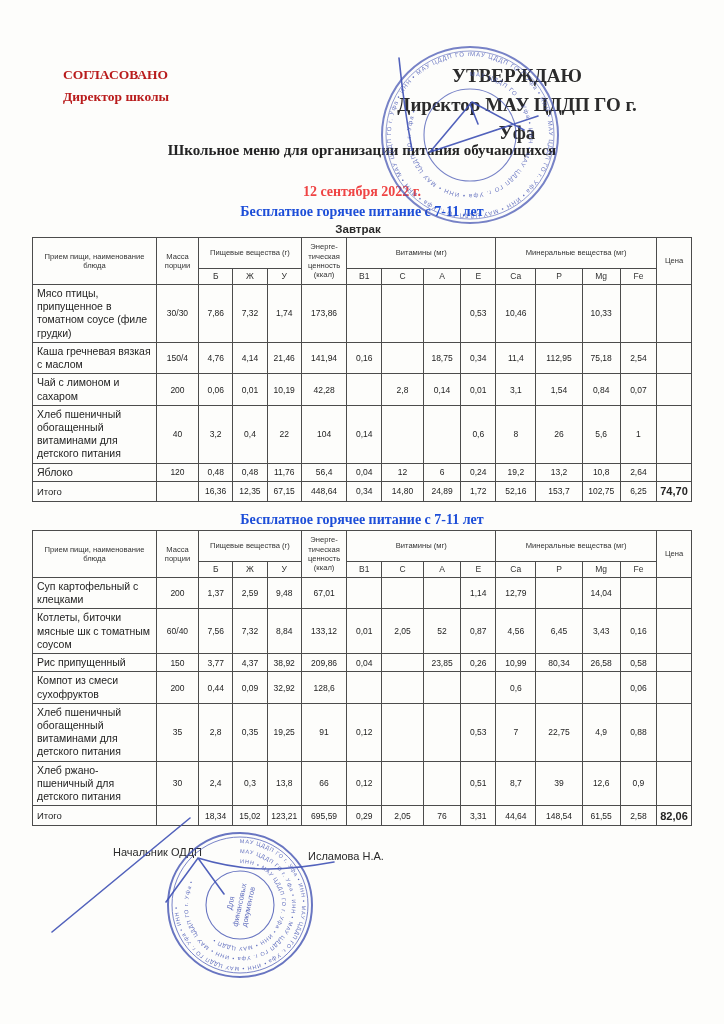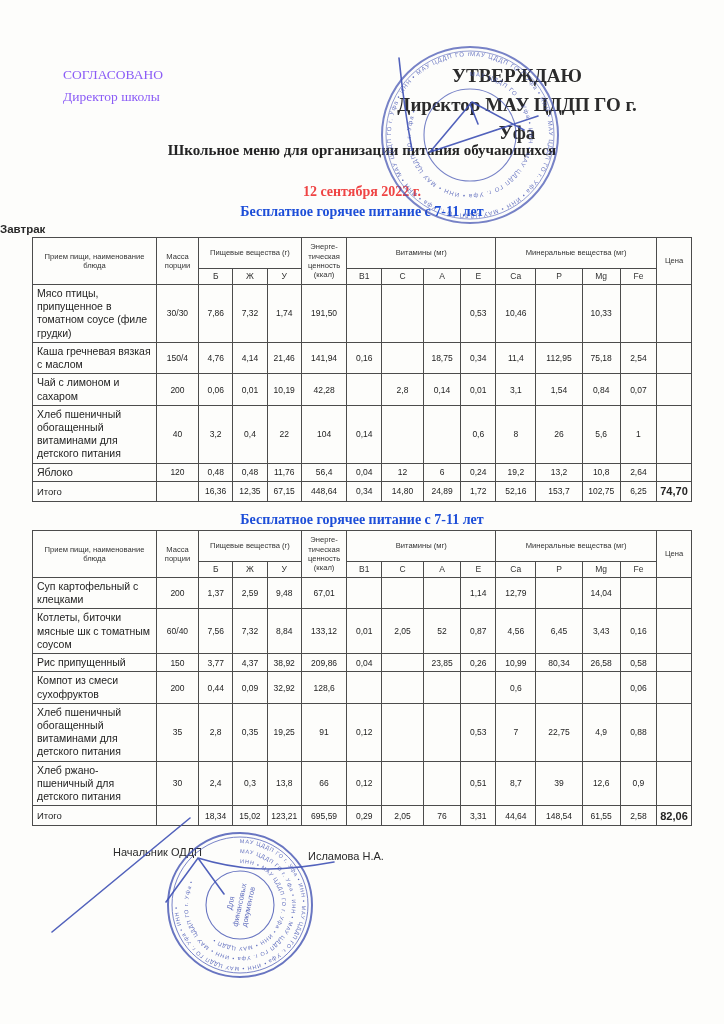--- a/index.html
+++ b/index.html
@@ -1,34 +1,34 @@
 <!DOCTYPE html>
 <html><head>
 <meta charset="utf-8">
 <style>
   html,body{margin:0;padding:0;background:#e8e8e6;}
   .page{position:relative;width:724px;height:1024px;background:#fdfdfb;overflow:hidden;
         font-family:"Liberation Sans",sans-serif;color:#262626;}
 
   
   .agreed{position:absolute;left:63px;top:64px;font-family:"Liberation Serif",serif;
-          font-weight:normal;font-size:13.5px;line-height:1.6;color:#8b5cf6;}
+          font-weight:bold;font-size:13.5px;line-height:1.6;color:#b91c1c;}
   .approved{position:absolute;left:397px;top:62px;width:240px;font-family:"Liberation Serif",serif;
             font-weight:bold;font-size:19px;line-height:1.5;color:#2b2b2b;text-align:center;}
   .approved .sig-row{text-align:right;padding-right:38px;margin-top:2px;}
   .sigline{display:inline-block;width:72px;border-bottom:1.4px solid #2f2f2f;height:10px;margin-right:6px;}
 
   .doc-title{position:absolute;left:0;width:724px;top:142px;text-align:center;
              font-family:"Liberation Serif",serif;font-weight:bold;font-size:15px;color:#242424;}
   .doc-date{position:absolute;left:0;width:724px;top:184px;text-align:center;
             font-family:"Liberation Serif",serif;font-weight:bold;font-size:14px;color:#ef4444;}
 
   .subtitle{width:724px;text-align:center;font-family:"Liberation Serif",serif;
             font-weight:bold;font-size:14px;color:#1d4ed8;}
-  .meal{width:716px;font-weight:bold;font-size:11.5px;color:#2a2a2a;margin-top:3px;}
+  .meal{width:716px;text-align:center;font-weight:bold;font-size:11.5px;color:#2a2a2a;margin-top:3px;}
 
   .sect1{position:absolute;left:0;top:204px;}
   .sect2{position:absolute;left:0;top:512px;}
 
   table{border-collapse:collapse;table-layout:fixed;width:660px;margin:2px 0 0 32px;background:transparent;}
   th,td{border:1px solid #4c4c4c;overflow:hidden;}
   th{font-weight:normal;font-size:7.6px;color:#333;text-align:center;vertical-align:middle;
      padding:2px 1px;white-space:pre-line;line-height:1.25;}
   tr.subhead th{font-size:8.5px;height:13px;padding:1px;}
   thead tr.grouphead th{height:26px;}
@@ -111,21 +111,21 @@
           <th>Fe</th>
         </tr>
       </thead>
       <tbody>
           <tr>
             <td class="dish">Мясо птицы, припущенное в томатном соусе (филе грудки)</td>
             <td>30/30</td>
             <td>7,86</td>
             <td>7,32</td>
             <td>1,74</td>
-            <td>191,50</td>
+            <td>173,86</td>
             <td></td>
             <td></td>
             <td></td>
             <td>0,53</td>
             <td>10,46</td>
             <td></td>
             <td>10,33</td>
             <td></td>
             <td></td>
           </tr>

